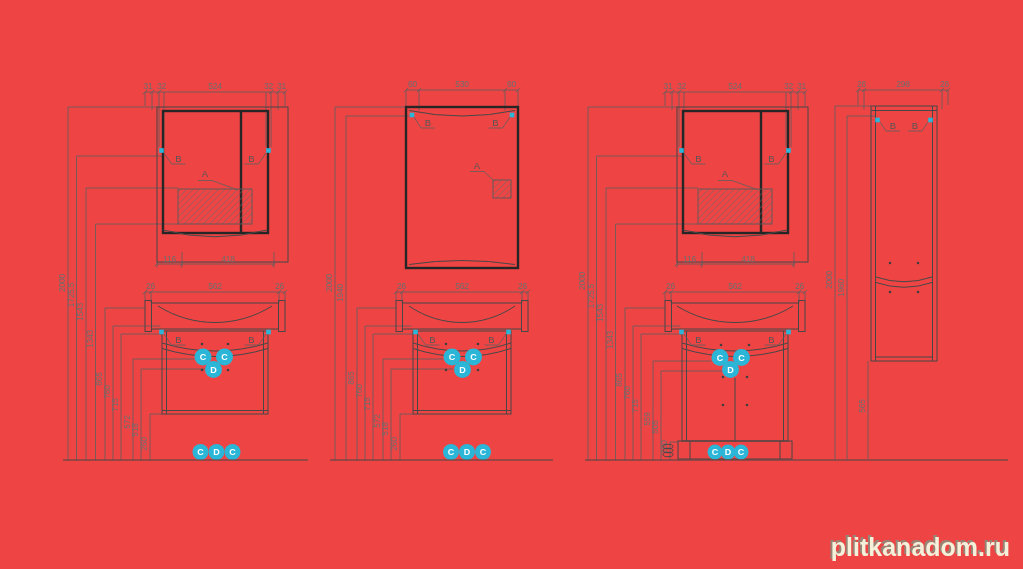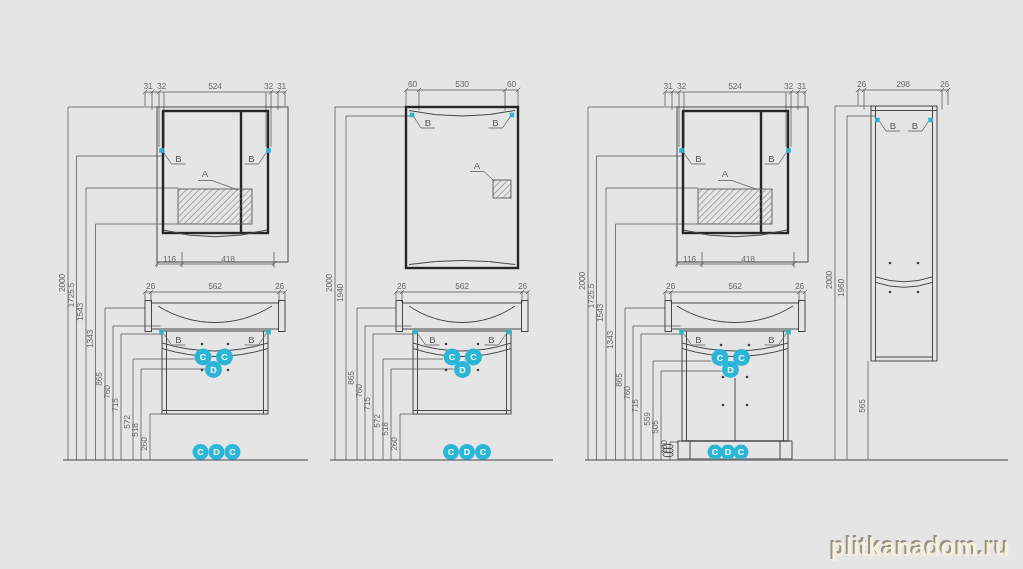--- a/index.html
+++ b/index.html
@@ -1,16 +1,16 @@
 <!DOCTYPE html>
 <html><head>
 <meta charset="utf-8">
 <style>
   html,body{margin:0;padding:0;background:#fff;}
-  #stage{position:relative;width:1023px;height:569px;background:#e5e5e5;overflow:hidden;}
+  #stage{position:relative;width:1023px;height:569px;background:#ef4444;overflow:hidden;}
   svg{position:absolute;left:0;top:0;}
   .ln{fill:none;stroke:#474747;stroke-width:1;}
   .thk{fill:none;stroke:#262626;stroke-width:2.4;}
   .dim{fill:none;stroke:#5e5e5e;stroke-width:0.8;}
   .hatch{fill:url(#hatchp);stroke:#5a5a5a;stroke-width:0.9;}
   .cyan{fill:#2bb6d8;stroke:none;}
   .dot{fill:#3f3f3f;stroke:none;}
   text{font-family:"Liberation Sans",sans-serif;}
   .d{font-size:8.5px;fill:#6d6d6d;letter-spacing:-0.2px;}
   .cl{font-size:9.5px;fill:#565656;}

